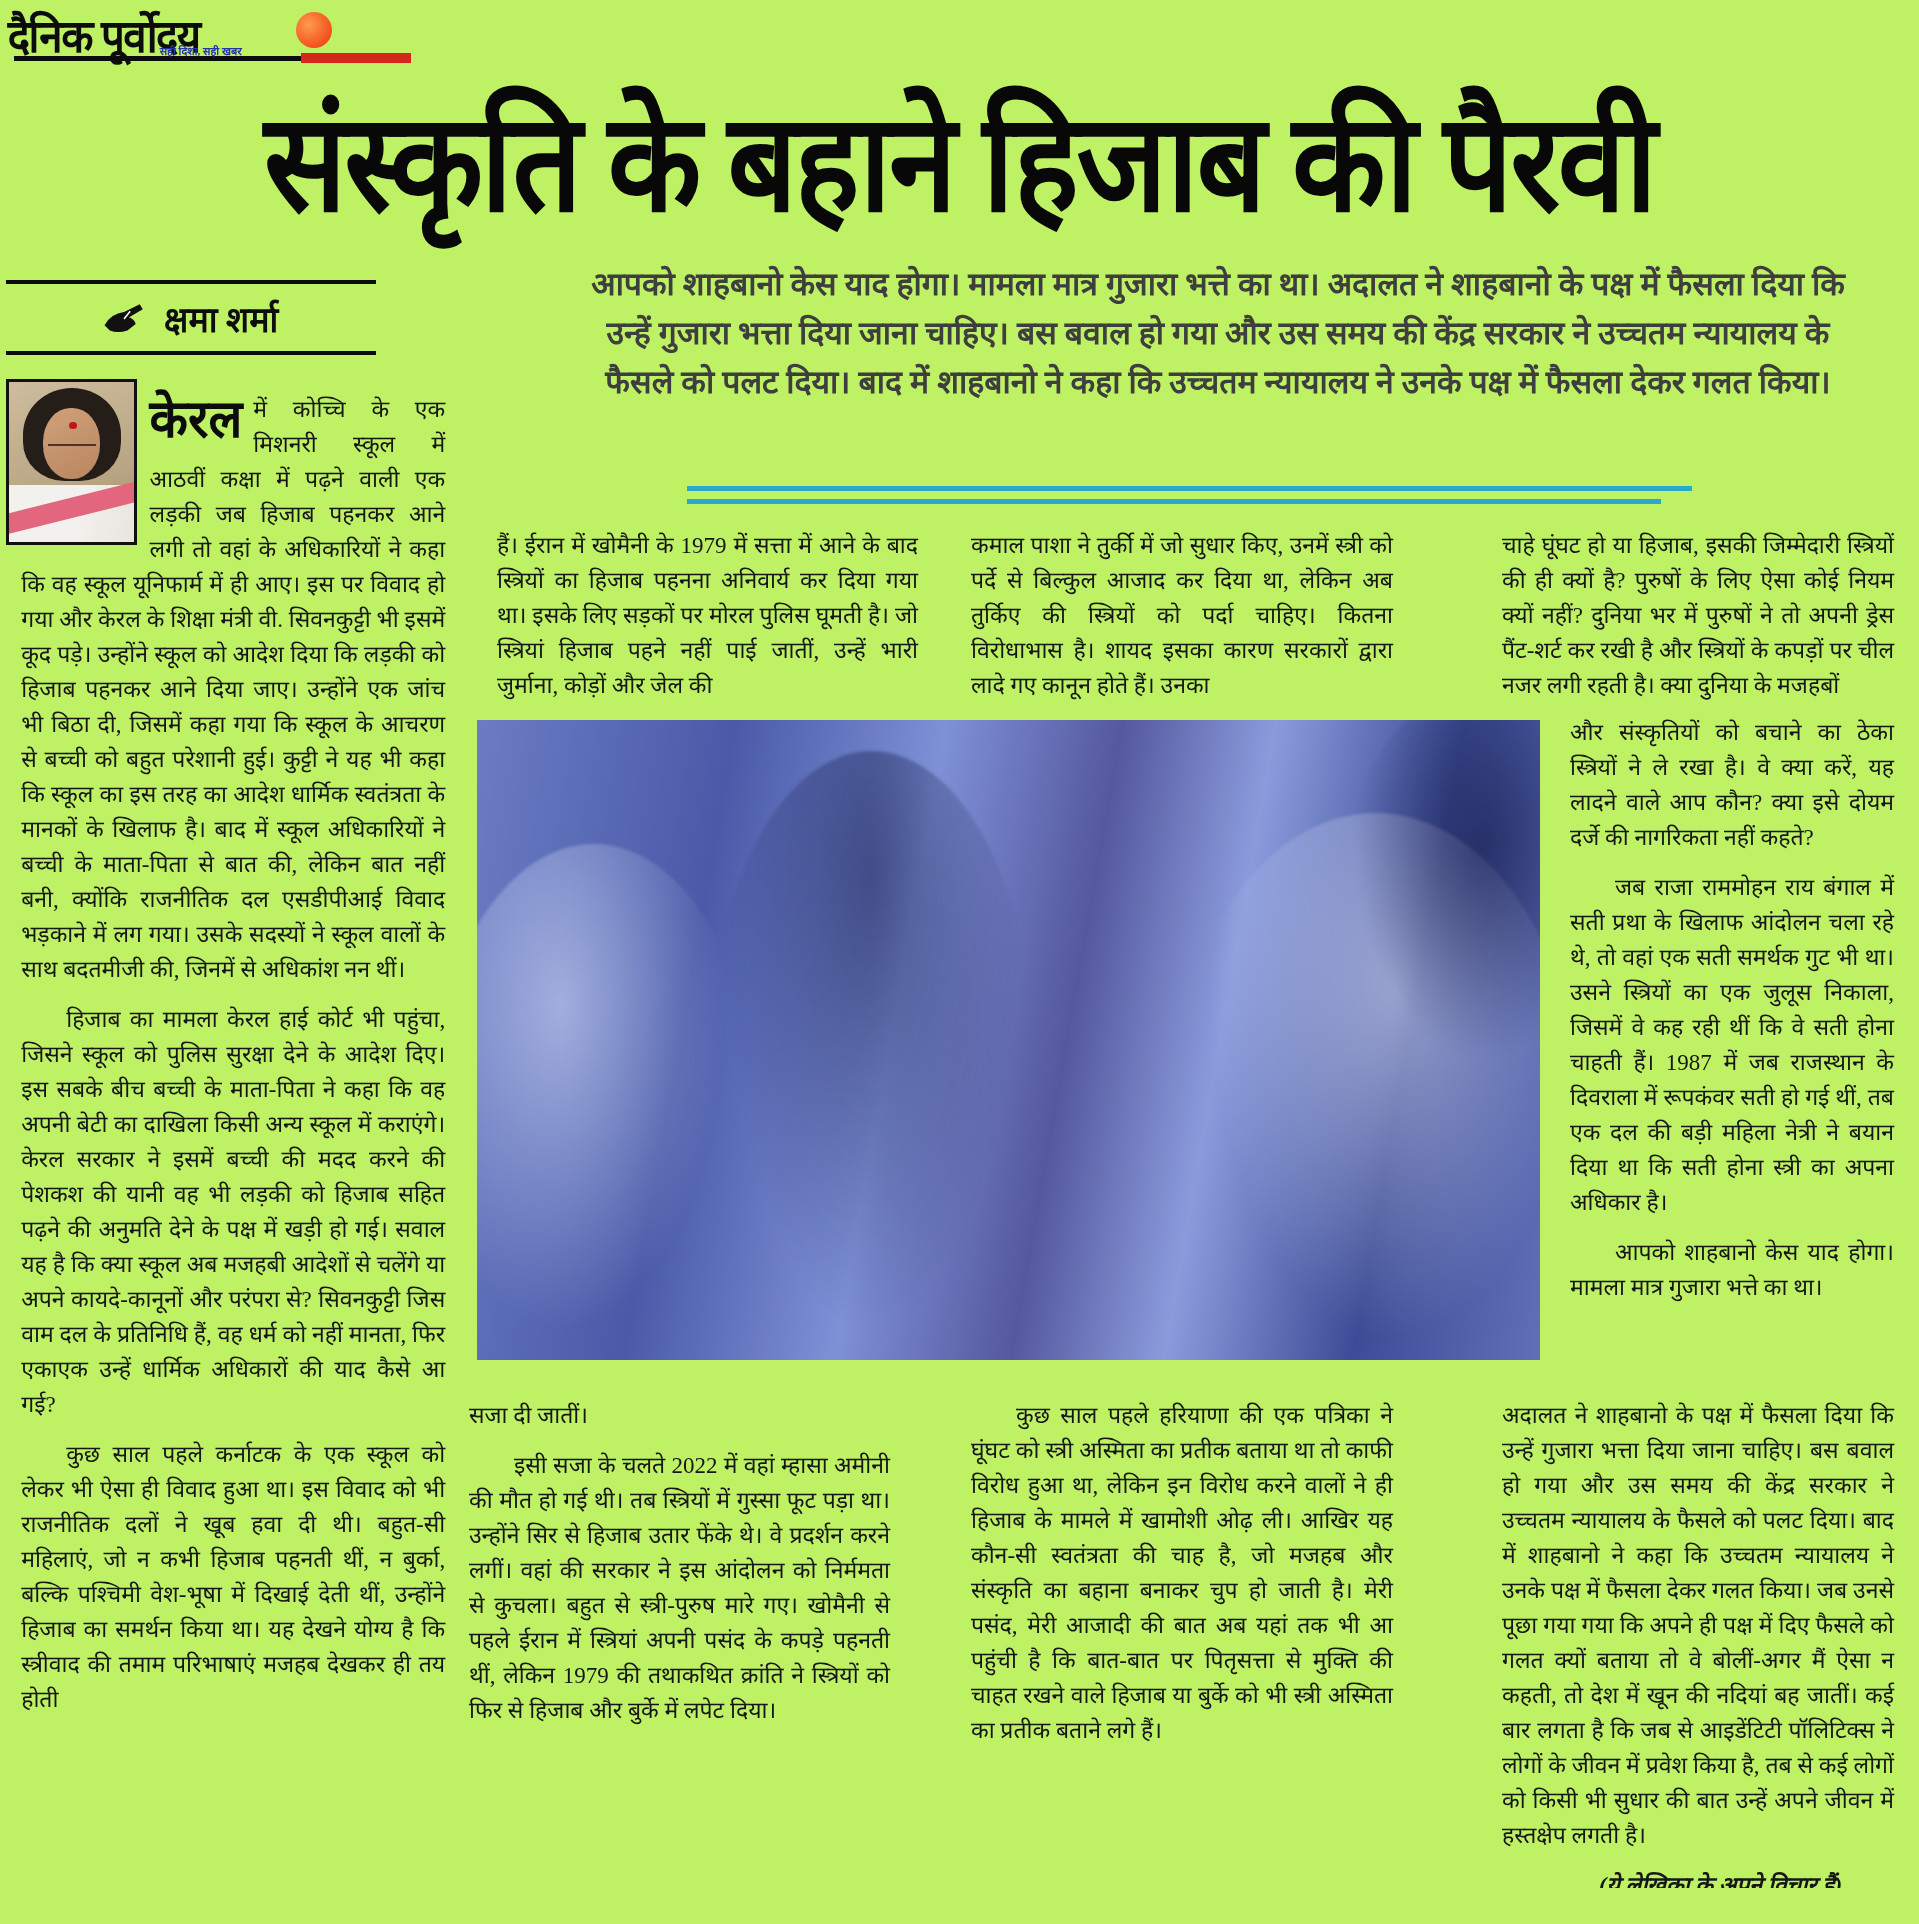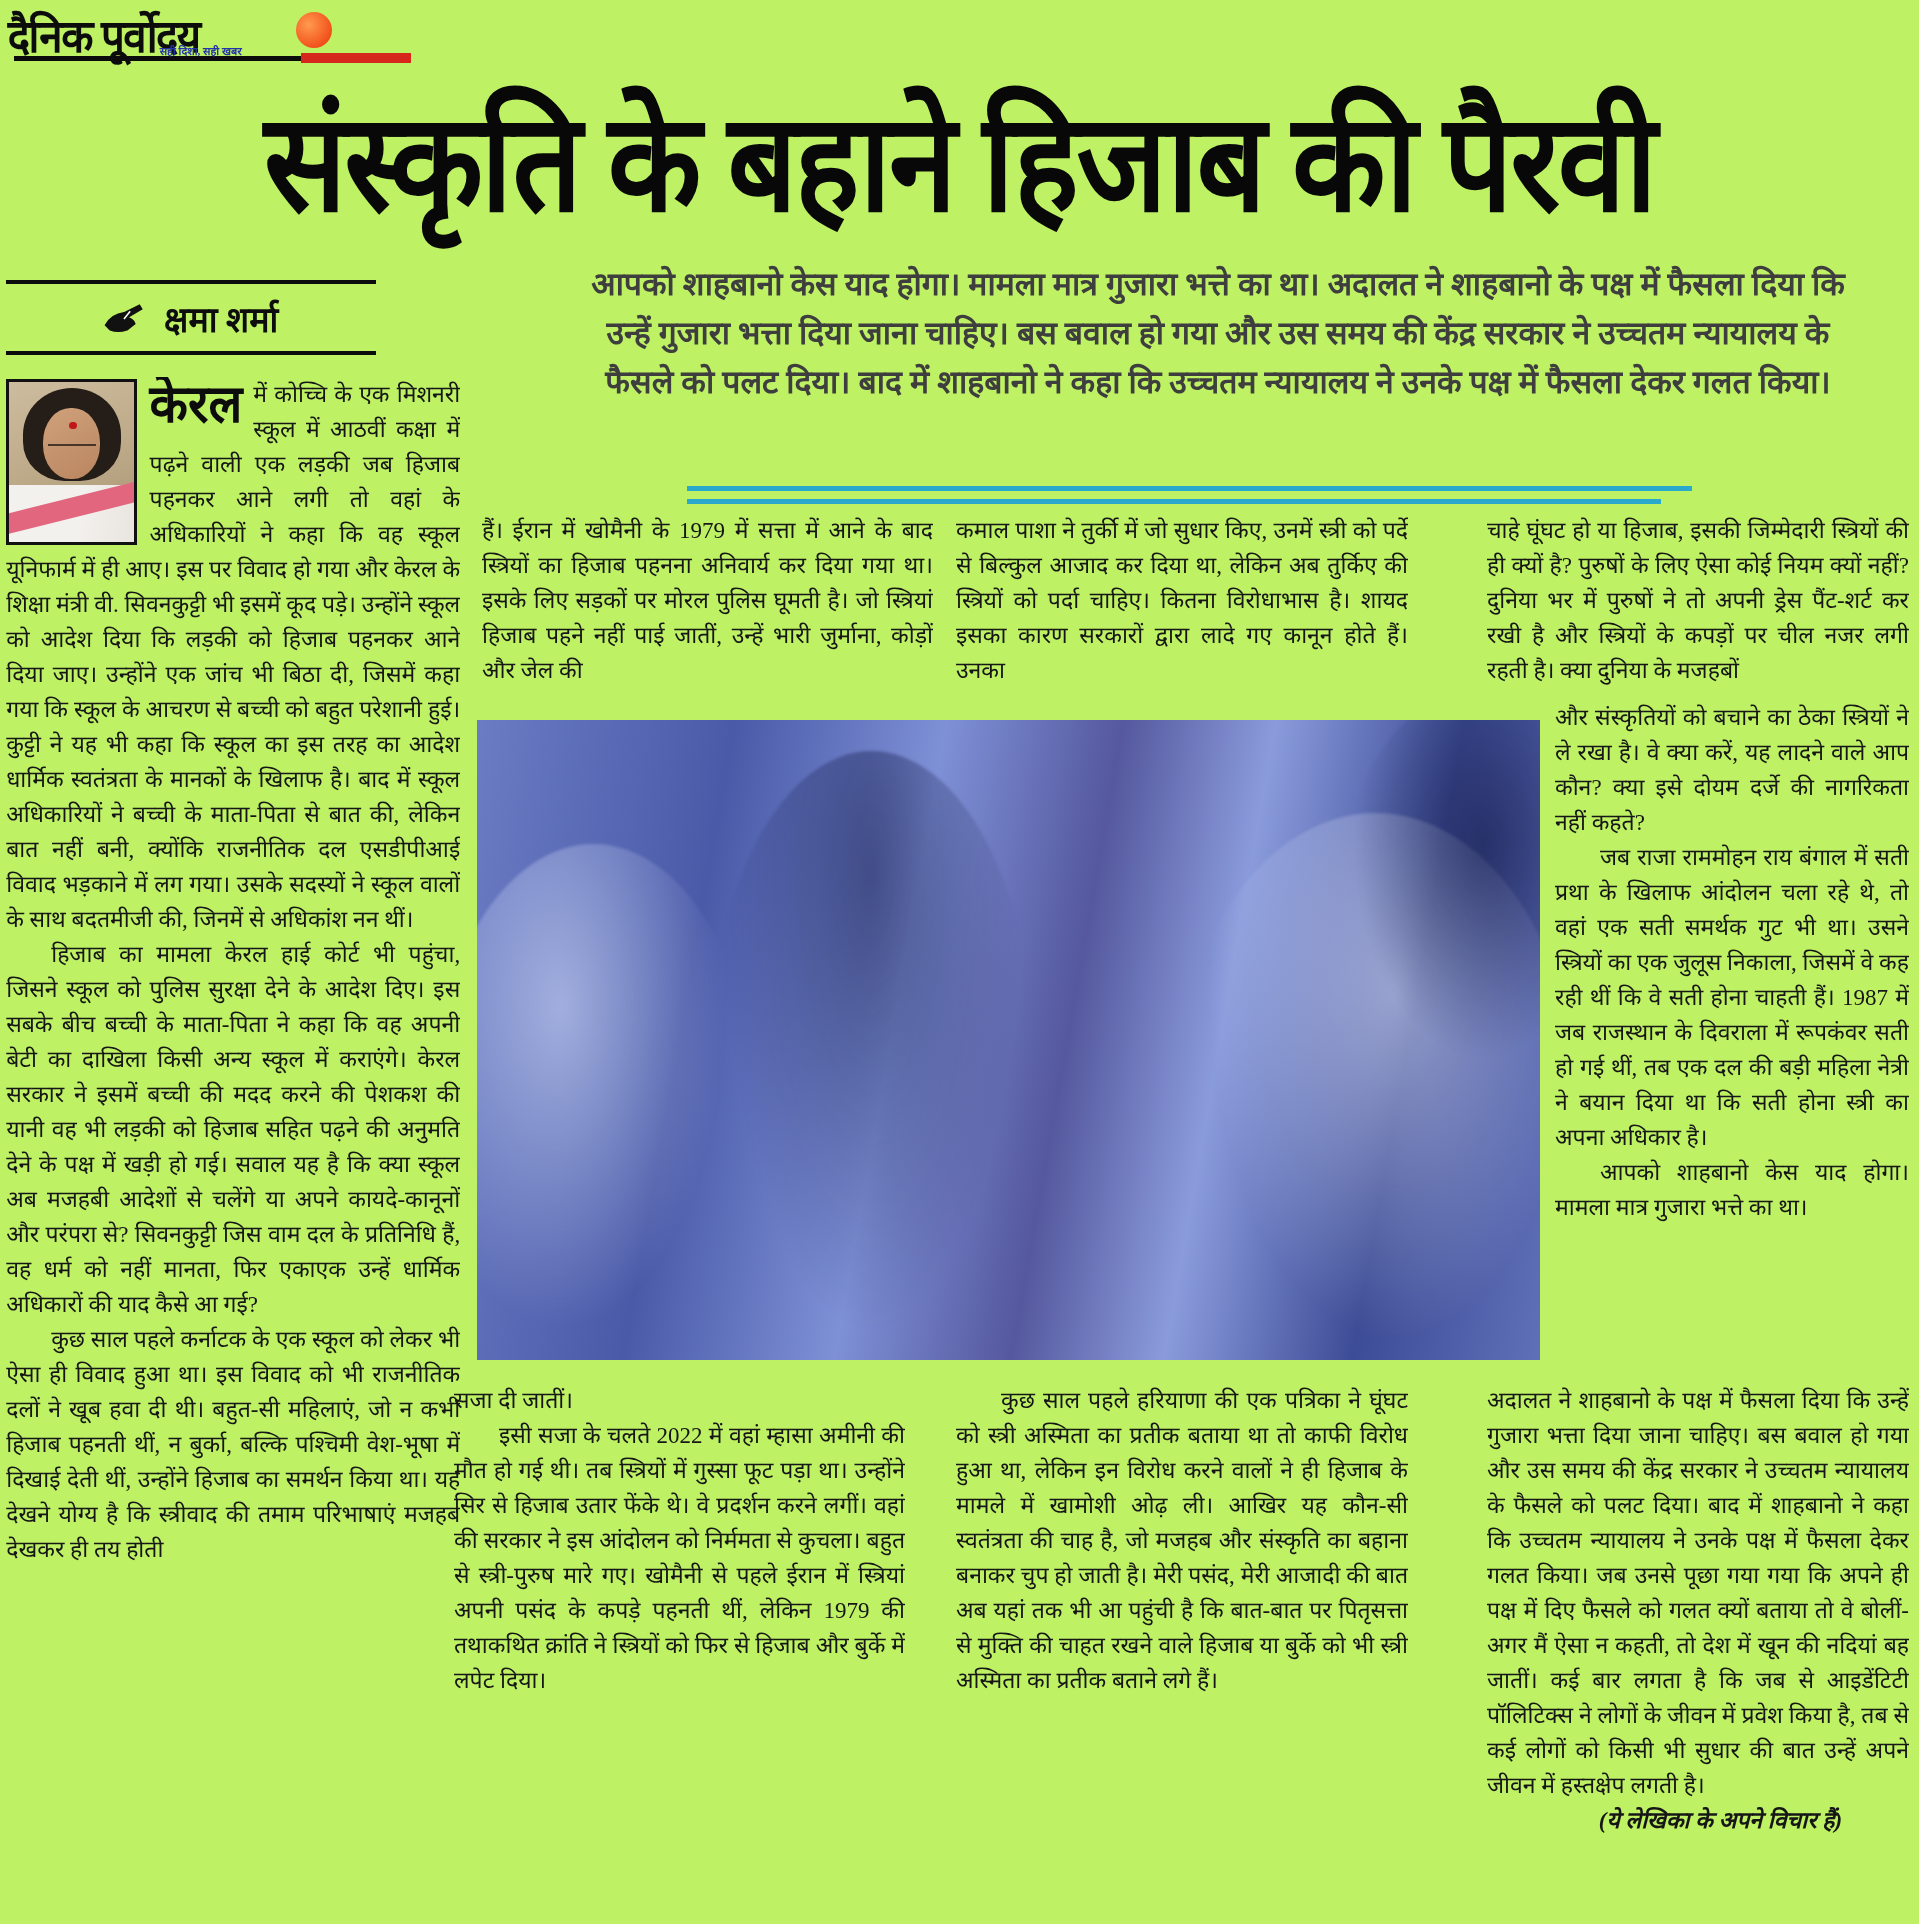--- a/index.html
+++ b/index.html
@@ -27,21 +27,21 @@
   .pen-icon{width:40px;height:31px;flex:0 0 auto;}
   .byline-name{font-size:34px;font-weight:bold;color:#0d0d0d;transform:scaleY(1.05);}
   
   .lead{position:absolute;left:575px;top:260px;width:1286px;height:232px;
     font-size:32px;line-height:49px;font-weight:bold;color:#3e3e3e;text-align:center;overflow:hidden;}
   .cyan-rule{position:absolute;height:4.6px;background:#2aa9cd;}
   .cyan-rule.r1{left:687px;top:486px;width:1005px;}
   .cyan-rule.r2{left:687px;top:499px;width:974px;}
   
   .bodytext{font-size:23px;line-height:35px;text-align:justify;color:#161616;}
-  .bodytext p{margin:0;text-indent:45px;}
+  .bodytext p{margin:15px;text-indent:45px;}
   .bodytext p.noindent{text-indent:0;}
   .col{position:absolute;overflow:hidden;}
   .col1 {left:6.2px;   top:377px; width:454px; height:1507px;}
   .col2a{left:482px; top:513px; width:451px; height:209px;}
   .col3a{left:956px;top:513px; width:452px; height:209px;}
   .col4a{left:1487px;top:513px; width:422px; height:187px;}
   .col2b{left:454px; top:1383px;width:451px; height:505px;}
   .col3b{left:956px;top:1383px;width:452px; height:505px;}
   .col4b{left:1555px;top:700px; width:354px; height:683px;}
   .col4c{left:1487px;top:1383px;width:422px; height:505px;}

